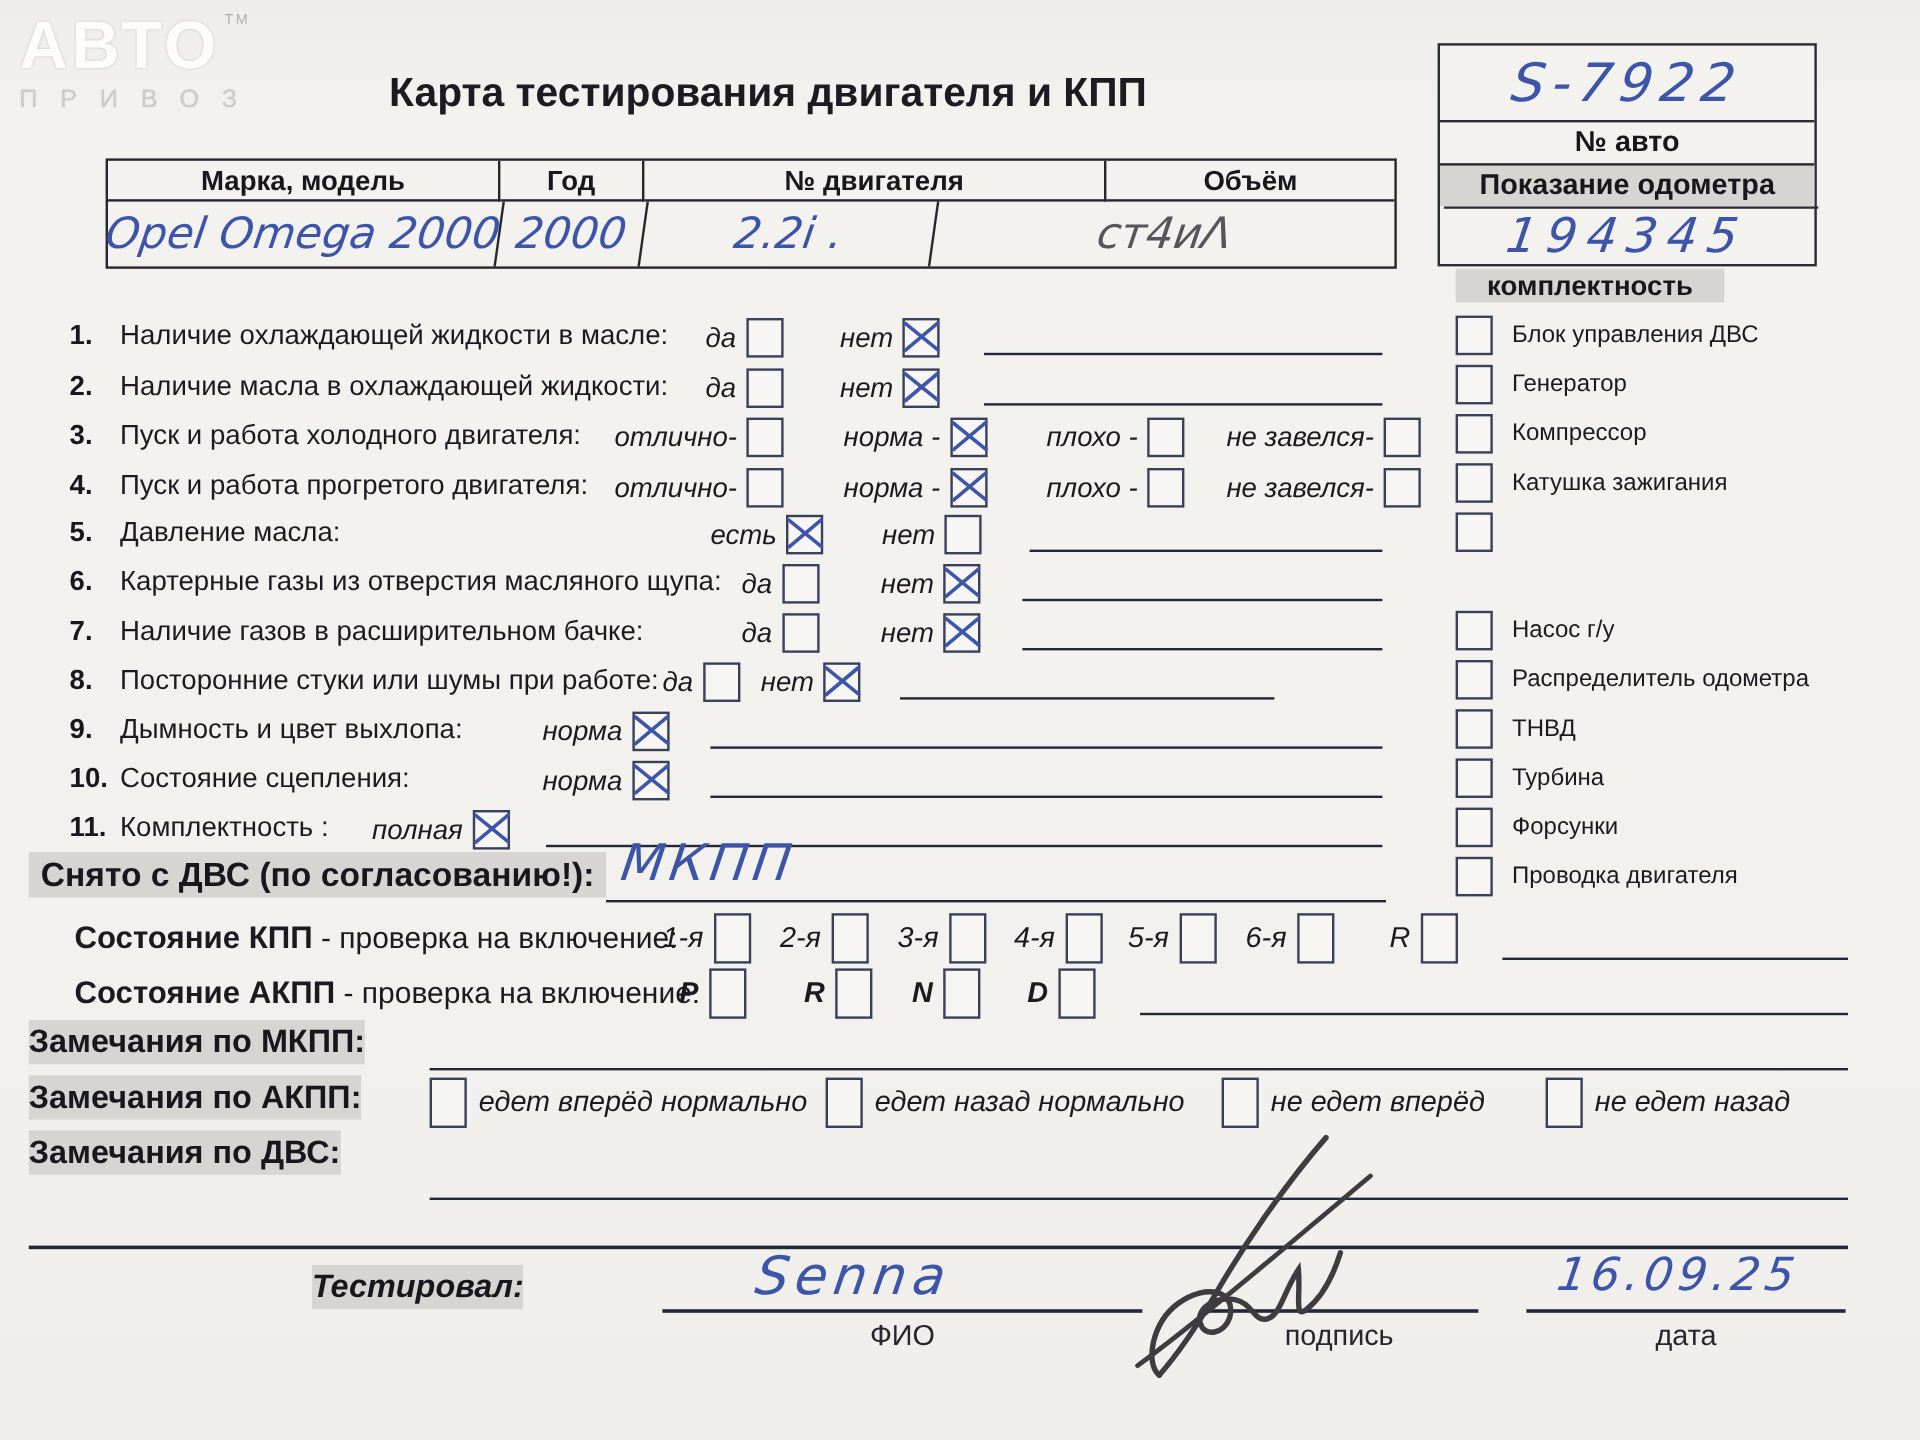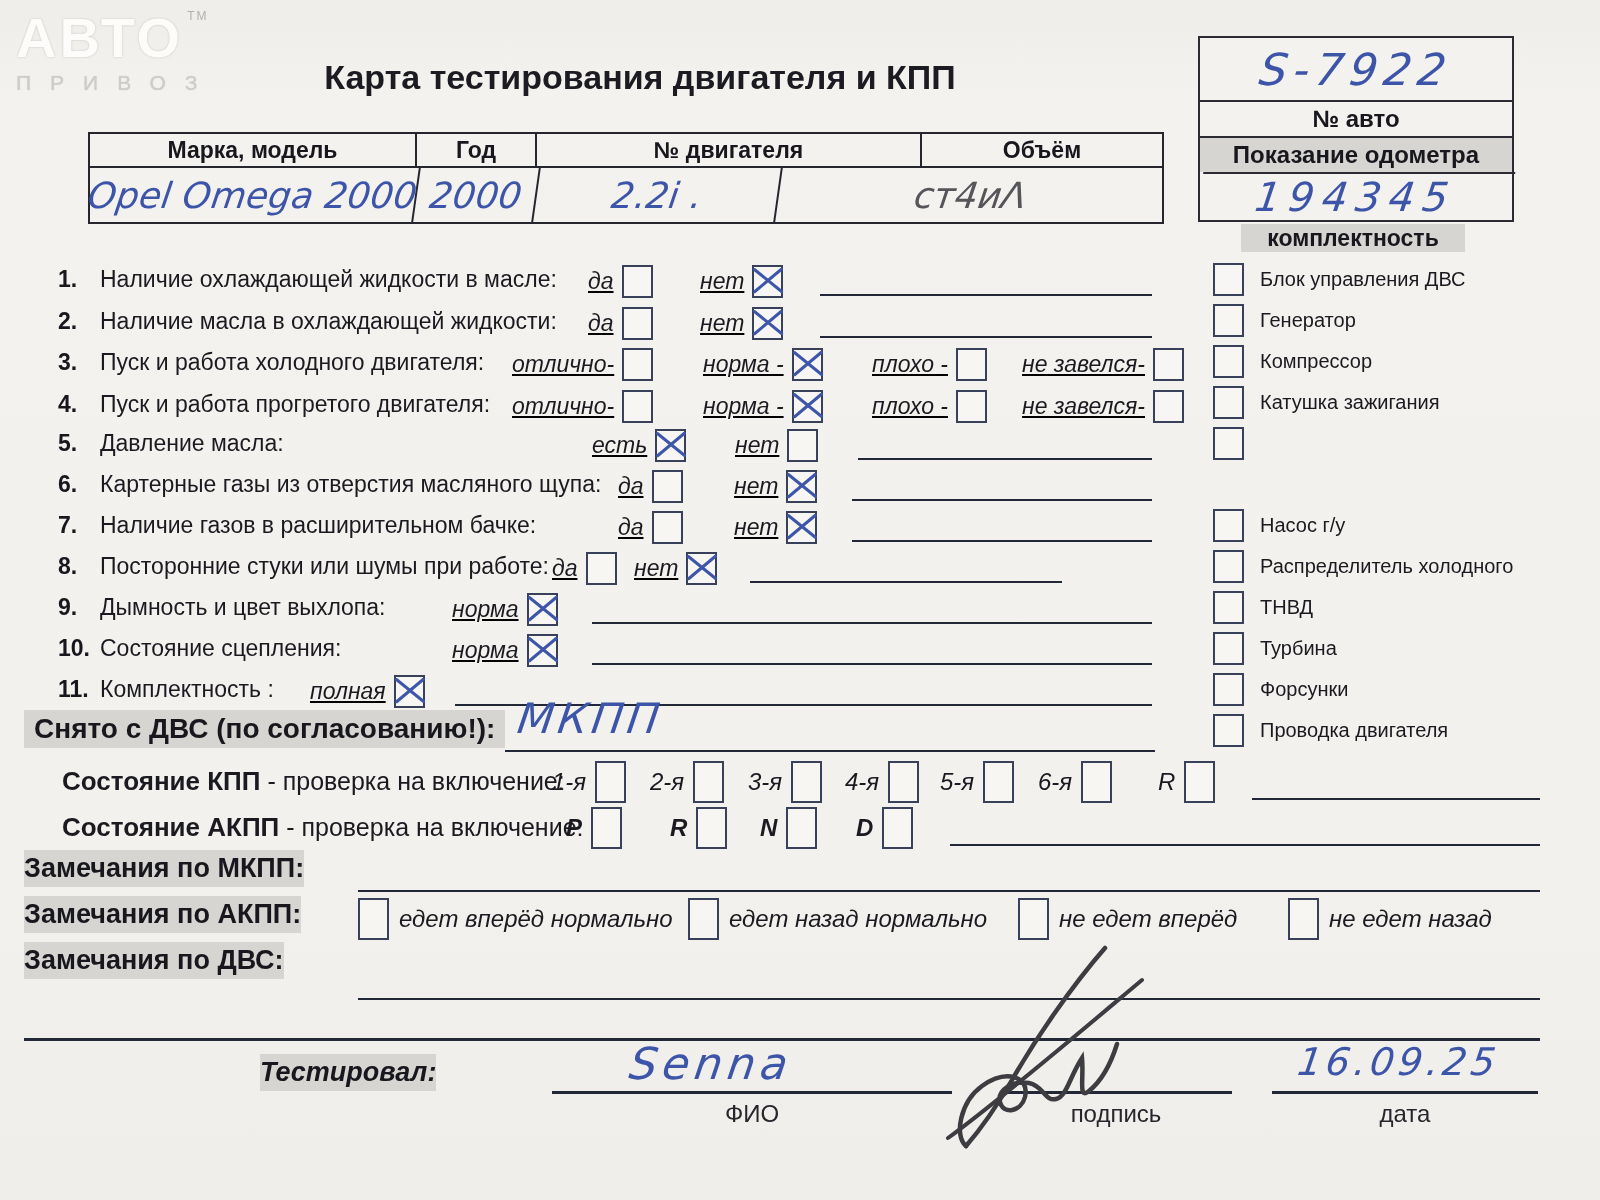--- a/index.html
+++ b/index.html
@@ -30,34 +30,34 @@
   .carbox-odo{height:46px;display:flex;align-items:center;justify-content:center;font-size:40px;letter-spacing:8px;border-top:2px solid #2b2b33;}
   
   .vtable{left:88px;top:132px;width:1072px;border:2px solid #26262e;}
   .vrow{display:flex;}
   .vcell{border-right:2px solid #26262e;display:flex;align-items:center;justify-content:center;}
   .vcell:last-child{border-right:none;}
   .vhead .vcell{height:32px;font-size:23px;font-weight:bold;color:#17171d;border-bottom:2px solid #26262e;}
   .vval .vcell{height:54px;font-size:36px;}
   .w1{width:325px;}.w2{width:118px;}.w3{width:240px;}.w4{flex:1;}
   
-  .comp-header{left:1213px;top:224px;width:224px;height:28px;display:flex;align-items:center;justify-content:center;font-size:23px;font-weight:bold;color:#17171d;margin-left:28px;}
+  .comp-header{left:1213px;top:224px;width:224px;height:28px;display:flex;align-items:center;justify-content:center;font-size:23px;font-weight:bold;color:#17171d;}
   .comp-item{left:1213px;width:380px;height:34px;display:flex;align-items:center;gap:16px;}
   .comp-label{font-size:20px;color:#1a1a20;white-space:nowrap;}
   
   .cb{position:relative;display:inline-block;width:27px;height:29px;border:2px solid #39405a;background:rgba(255,255,255,.35);flex:none;}
   .cb.tall{width:27px;height:38px;}
   .cb.checked::before,.cb.checked::after{content:"";position:absolute;left:-5px;top:12px;width:38px;height:3px;background:#3e56aa;border-radius:2px;}
   .cb.checked::before{transform:rotate(39deg);}
   .cb.checked::after{transform:rotate(-40deg);}
   
   .check-row{left:0;width:1600px;height:38px;}
   .num{position:absolute;left:58px;top:4px;font-size:23px;font-weight:bold;color:#17171d;}
   .check-label{position:absolute;left:100px;top:4px;font-size:23px;color:#1a1a20;white-space:nowrap;}
-  .opt{position:absolute;top:0;height:38px;display:flex;align-items:center;gap:8px;text-decoration:underline;}
+  .opt{position:absolute;top:0;height:38px;display:flex;align-items:center;gap:8px;}
   .opt-label{font-size:23px;font-style:italic;color:#1a1a20;white-space:nowrap;}
   .blank-line{position:absolute;height:2px;background:#232838;}
   
   .snjato-label{left:24px;top:710px;font-size:28px;font-weight:bold;color:#17171d;padding:3px 10px;}
   .mkpp-hw{left:518px;top:694px;font-size:42px;letter-spacing:4px;}
   
   .gear-label{position:absolute;left:62px;top:6px;font-size:25px;color:#1a1a20;white-space:nowrap;}
   .gear-label b{font-size:26px;}
   .gopt{position:absolute;top:0;height:44px;display:flex;align-items:center;gap:9px;}
   .gopt-label{font-size:24px;font-style:italic;color:#1a1a20;}
@@ -125,21 +125,21 @@
     </div>
   <div class="abs comp-item" style="top:426px">
       <span class="cb"></span>
     </div>
   <div class="abs comp-item" style="top:508px">
       <span class="cb"></span>
       <span class="comp-label">Насос г/у</span>
     </div>
   <div class="abs comp-item" style="top:549px">
       <span class="cb"></span>
-      <span class="comp-label">Распределитель холодного</span>
+      <span class="comp-label">Распределитель одометра</span>
     </div>
   <div class="abs comp-item" style="top:590px">
       <span class="cb"></span>
       <span class="comp-label">ТНВД</span>
     </div>
   <div class="abs comp-item" style="top:631px">
       <span class="cb"></span>
       <span class="comp-label">Турбина</span>
     </div>
   <div class="abs comp-item" style="top:672px">

